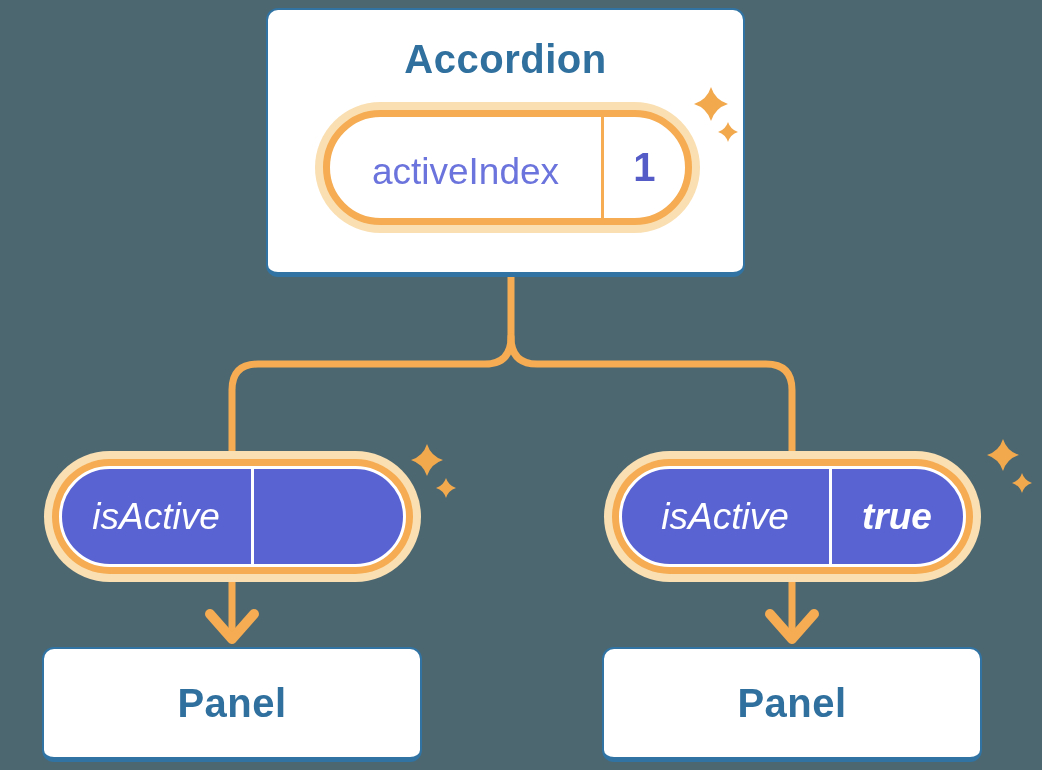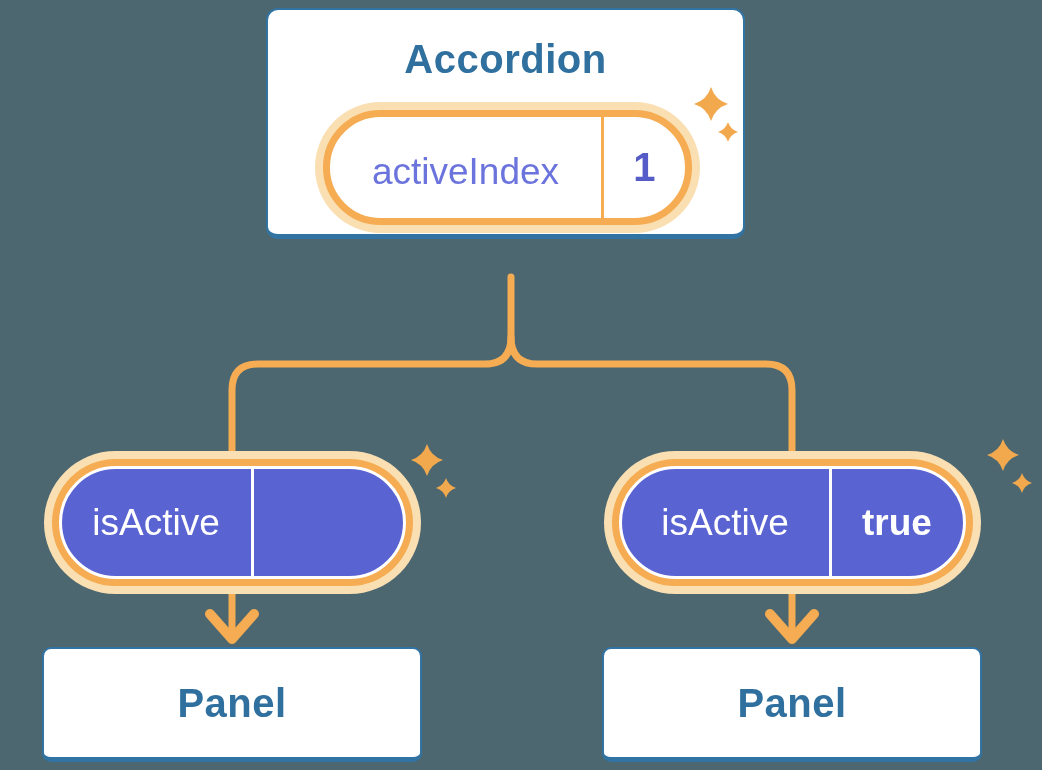--- a/index.html
+++ b/index.html
@@ -26,21 +26,21 @@
 
   .card {
     position: absolute;
     background: #ffffff;
     border: 2.5px solid var(--card-border);
     border-bottom-width: 5.5px;
     border-radius: 12px;
     box-sizing: border-box;
     z-index: 2;
   }
-  #accordion-card { left: 266px; top: 8px; width: 479px; height: 231px; }
+  #accordion-card { left: 266px; top: 8px; width: 479px; height: 269px; }
   .card-title {
     position: absolute;
     left: 0; right: 0;
     text-align: center;
     font-size: 40px;
     font-weight: 600;
     color: var(--card-text);
     letter-spacing: 0.5px;
   }
   #accordion-card .card-title { top: 27px; }
@@ -66,46 +66,46 @@
   }
   #state-pill .cell-label { width: 271px; }
   #state-pill .cell-value { flex: 1; }
   #state-pill .pill-divider { width: 2.5px; background: var(--line); }
   .state-label { font-size: 37px; color: var(--state-label); margin-top: 8px; }
   .state-value { font-size: 40px; font-weight: 700; color: var(--state-value); }
 
   
   .prop-pill {
     position: absolute;
-    width: 347px; height: 113px;
+    width: 347px; height: 101px;
     box-sizing: border-box;
     background: var(--pill-purple);
     border: 3px solid var(--pill-text);
     border-radius: 999px;
     box-shadow: 0 0 0 7px var(--line), 0 0 0 15px var(--glow);
     display: flex;
     align-items: stretch;
     overflow: hidden;
     z-index: 3;
+    font-style: italic;
   }
   #prop-pill-left  { left: 58.5px;  top: 466px; }
   #prop-pill-right { left: 618.5px; top: 466px; }
   #prop-pill-left  .cell-label { width: 189px; }
   #prop-pill-right .cell-label { width: 207px; }
   .prop-pill .cell-value { flex: 1; }
   .prop-pill .pill-divider { width: 3px; background: var(--pill-text); }
   .prop-label { font-size: 37px; color: var(--pill-text); }
   .prop-value { font-size: 37px; font-weight: 700; color: var(--pill-text); }
 
   
   .panel-card {
     display: flex;
     align-items: center;
     justify-content: center;
-    border-radius: 9px;
   }
   #panel-card-left  { left: 42px;  top: 647px; width: 380px; height: 115px; }
   #panel-card-right { left: 602px; top: 647px; width: 380px; height: 115px; }
   .panel-title {
     font-size: 40px;
     font-weight: 600;
     color: var(--card-text);
     letter-spacing: 0.5px;
   }
 

